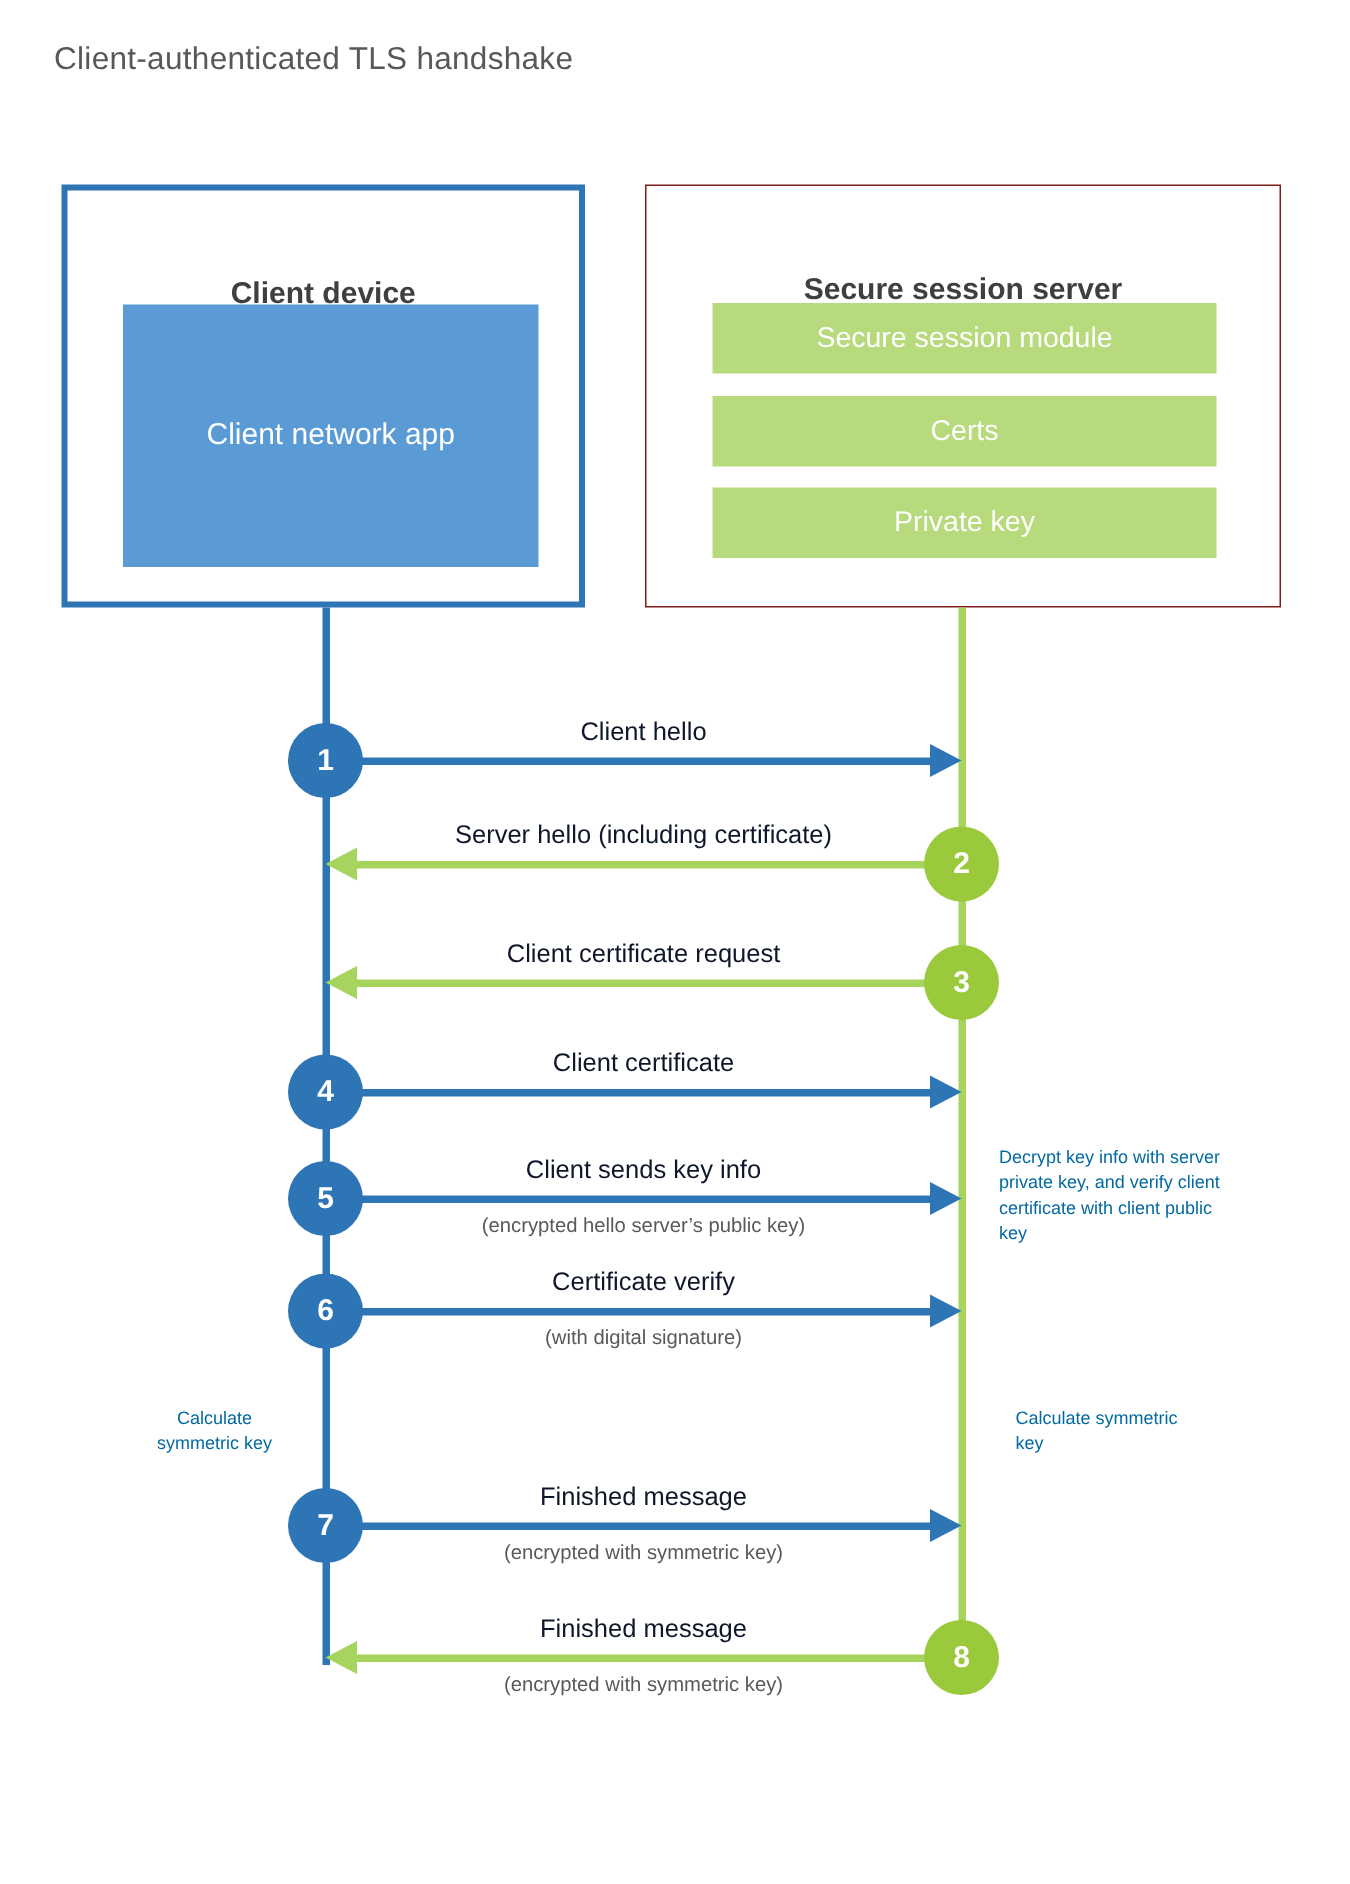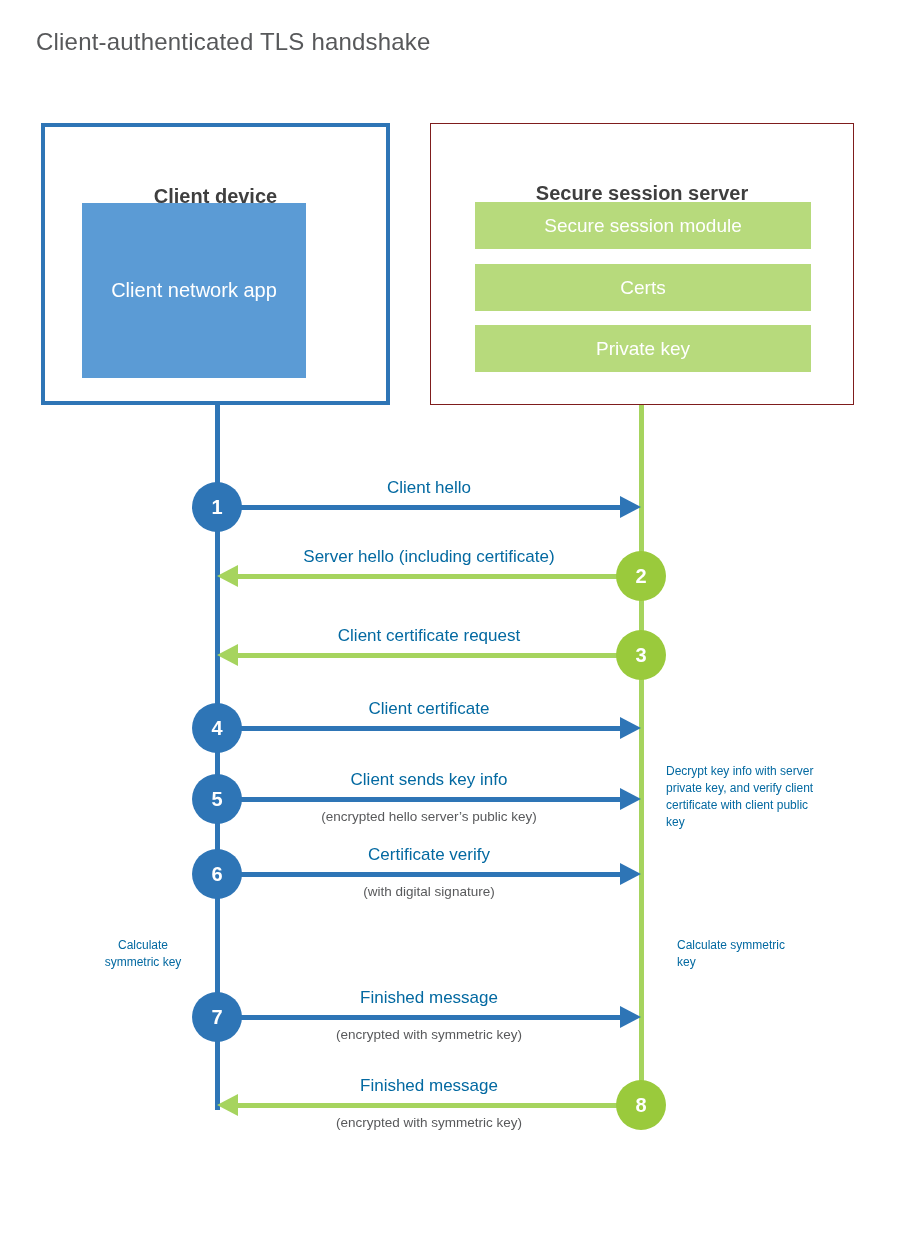--- a/index.html
+++ b/index.html
@@ -3,36 +3,36 @@
 <meta charset="utf-8">
 <style>
   html,body { margin:0; padding:0; background:#ffffff; }
   #canvas {
     position:relative; width:900px; height:1256px; background:#ffffff;
     font-family:"Liberation Sans","DejaVu Sans",sans-serif; overflow:hidden;
   }
   
   .page-title {
     position:absolute; left:36px; top:28px; margin:0;
-    font-size:24px; font-weight:300; letter-spacing:0.2px; color:#57585a;
+    font-size:21px; font-weight:300; letter-spacing:0.2px; color:#57585a;
   }
   
   .actor-box { position:absolute; top:123px; height:282px; background:#fff; box-sizing:border-box; }
   .actor-box.client { left:41px; width:349px; border:4px solid #2e75b6; }
   .actor-box.server { left:430px; width:424px; border:1px solid #7f1d1d; }
   .actor-title {
     position:absolute; left:0; right:0; top:26px; text-align:center;
     font-size:20px; font-weight:bold; color:#3f3f3f;margin-top:32px;
   }
   .fill-box {
     position:absolute; display:flex; align-items:center; justify-content:center;
     color:#ffffff; text-align:center;
   }
   .fill-box.app {
-    left:37px; top:76px; width:224px; height:175px; background:#5b9bd5;
+    left:37px; top:76px; width:277px; height:175px; background:#5b9bd5;
     font-size:20px; line-height:27px;
   }
   .fill-box.app .inner { width:190px; }
   .fill-box.module { left:44px; width:336px; height:47px; background:#b7da7c; font-size:19px; }
   .fill-box.m1 { top:78px; }
   .fill-box.m2 { top:140px; }
   .fill-box.m3 { top:201px; }
   
   .vline { position:absolute; width:5px; top:405px; }
   .vline.client-line { left:215px; height:705px; background:#2e75b6; }
@@ -47,21 +47,21 @@
   .row.left  .head { left:217px; border-right:21px solid #a6d45e; }
   .row .circle {
     position:absolute; width:50px; height:50px; border-radius:50%;
     top:calc(var(--y) - 25px); display:flex; align-items:center; justify-content:center;
     color:#fff; font-size:20px; font-weight:bold;
   }
   .row.right .circle { left:192px; background:#2e75b6; }
   .row.left  .circle { left:616px; background:#9aca3c; }
   .row .label {
     position:absolute; left:217px; width:424px; text-align:center;
-    top:calc(var(--y) - 29px); font-size:17px; color:#0369a1;
+    top:calc(var(--y) - 29px); font-size:17px; color:#0f172a;
   }
   .row .sub {
     position:absolute; left:217px; width:424px; text-align:center;
     top:calc(var(--y) + 10px); font-size:13.5px; color:#58595b;
   }
   
   .note { position:absolute; font-size:12px; line-height:17px; color:#0369a1; }
   .note.decrypt { left:666px; top:763px; width:164px; }
   .note.calc-left { left:92px; top:937px; width:102px; text-align:center; }
   .note.calc-right { left:677px; top:937px; width:110px; text-align:left; }

